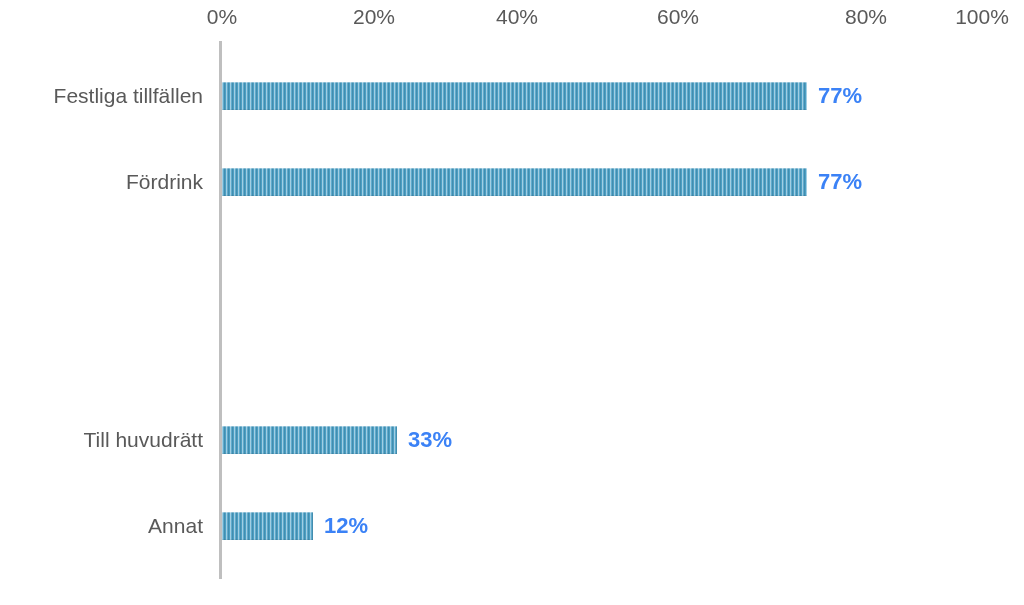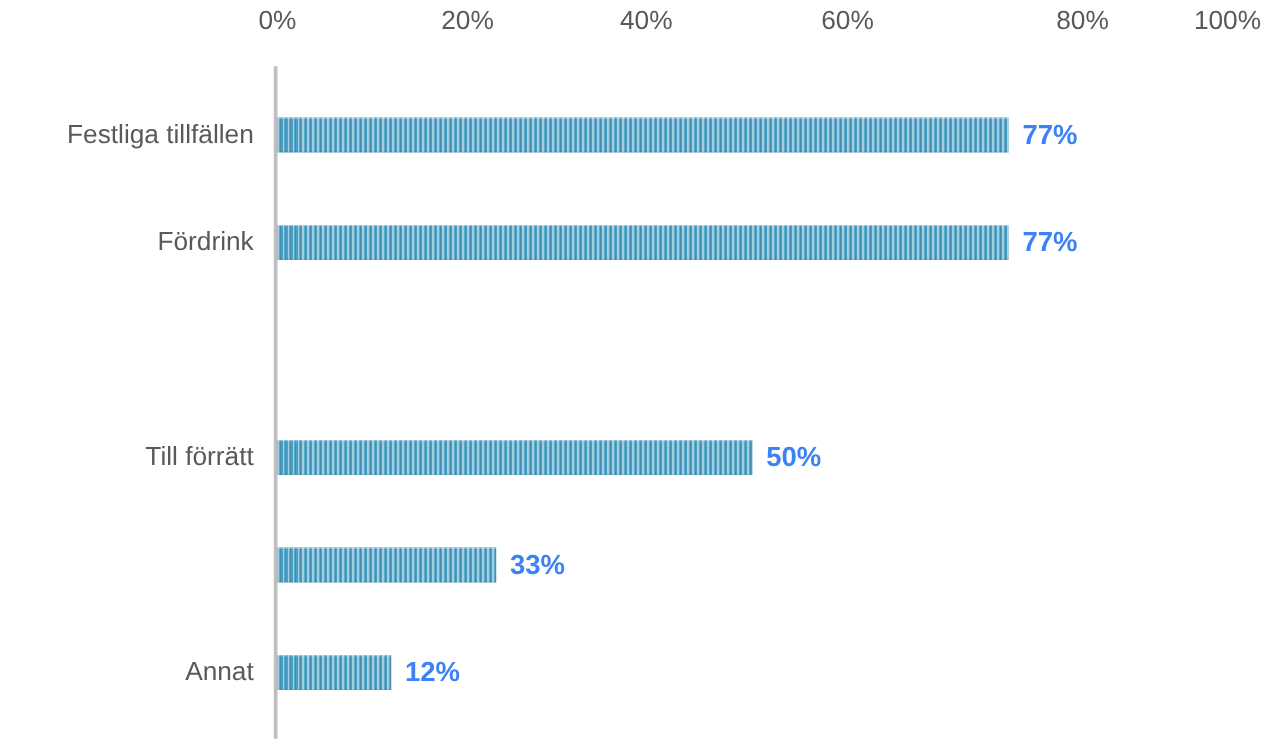--- a/index.html
+++ b/index.html
@@ -37,21 +37,21 @@
     color: #595959;
     letter-spacing: 0px;
     white-space: nowrap;
     line-height: 26px;
   }
 
   
   .plot-area {
     position: absolute;
     left: 0;
-    top: 12px;
+    top: 0;
     width: 1024px;
     height: 492px;
   }
 
   .axis-line {
     position: absolute;
     left: 219px;
     top: 41px;
     width: 3px;
     height: 538px;
@@ -133,27 +133,23 @@
       <div class="bar-value" style="left: 818px;">77%</div>
     </div>
 
     <div class="cat-row" style="top:168px">
       <div class="cat-label">Fördrink</div>
       <div class="bar" style="width: 585px;"></div>
       <div class="bar-value" style="left: 818px;">77%</div>
     </div>
 
 
-    <div class="cat-row" style="top:340px">
-      <div class="cat-label">Till förrätt</div>
-      <div class="bar" style="width: 380px;"></div>
-      <div class="bar-value" style="left: 613px;">50%</div>
-    </div>
 
     <div class="cat-row" style="top:426px">
+      <div class="cat-label">Till huvudrätt</div>
       <div class="bar" style="width: 175px;"></div>
       <div class="bar-value" style="left: 408px;">33%</div>
     </div>
 
     <div class="cat-row" style="top:512px">
       <div class="cat-label">Annat</div>
       <div class="bar" style="width: 91px;"></div>
       <div class="bar-value" style="left: 324px;">12%</div>
     </div>
 

